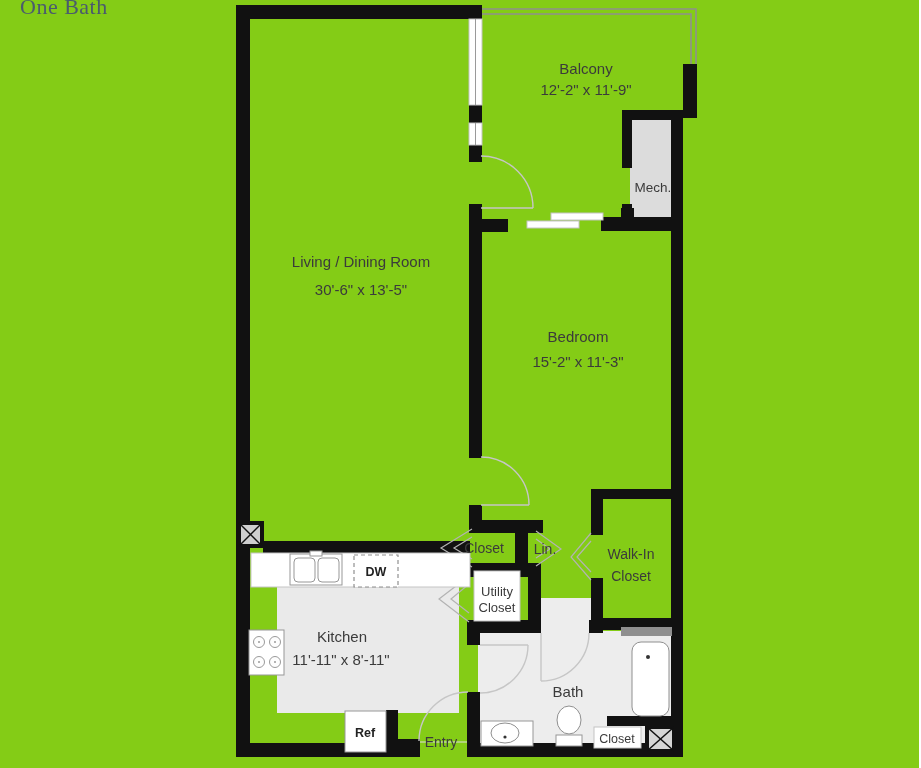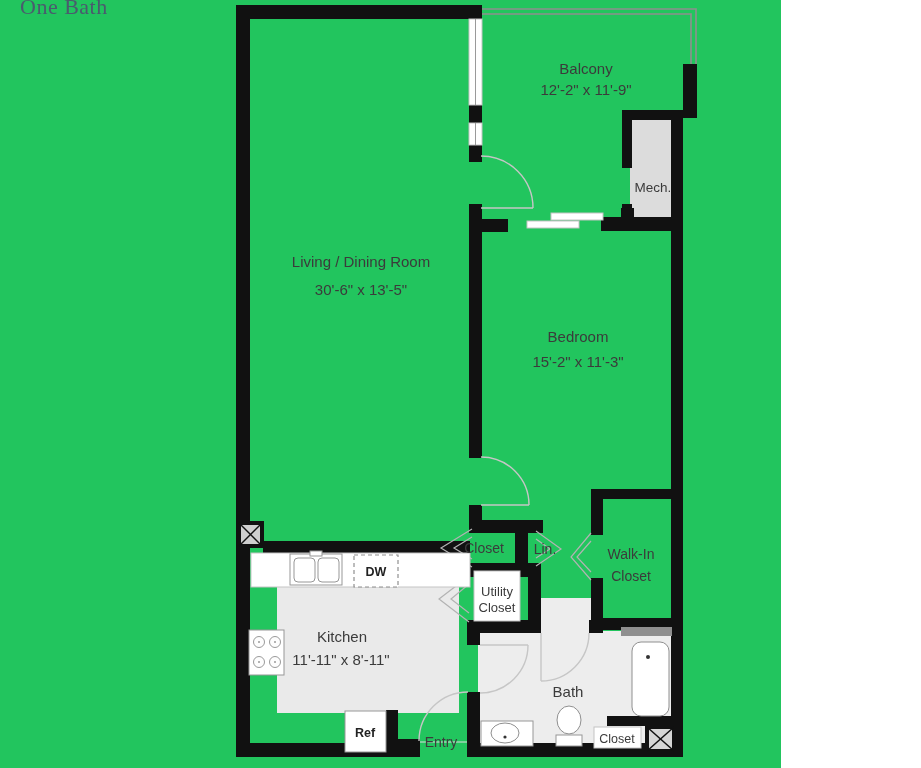--- a/index.html
+++ b/index.html
@@ -1,16 +1,16 @@
 <!DOCTYPE html>
 <html><head>
 <meta charset="utf-8">
 <style>
   html,body{margin:0;padding:0;background:#fff;}
-  .stage{position:relative;width:781px;height:768px;background:#22c55e;overflow:hidden;
+  .stage{position:relative;width:919px;height:768px;background:#84cc16;overflow:hidden;
          font-family:"Liberation Sans",sans-serif;}
   .page-title{position:absolute;top:-6px;left:20px;font-family:"Liberation Serif",serif;
               font-size:22px;letter-spacing:.5px;color:#4a5b6e;}
   svg text{font-family:"Liberation Sans",sans-serif;fill:#3b3b3b;}
   .wall{fill:#111;}
   .lbl{font-size:15px;}
   .lbl-sm{font-size:14px;}
   .lbl-xs{font-size:12.5px;}
   .lbl-appl{font-size:12.5px;font-weight:bold;fill:#222;}
   .doorarc{stroke:#c6c6c6;stroke-width:1.4;fill:none;}

